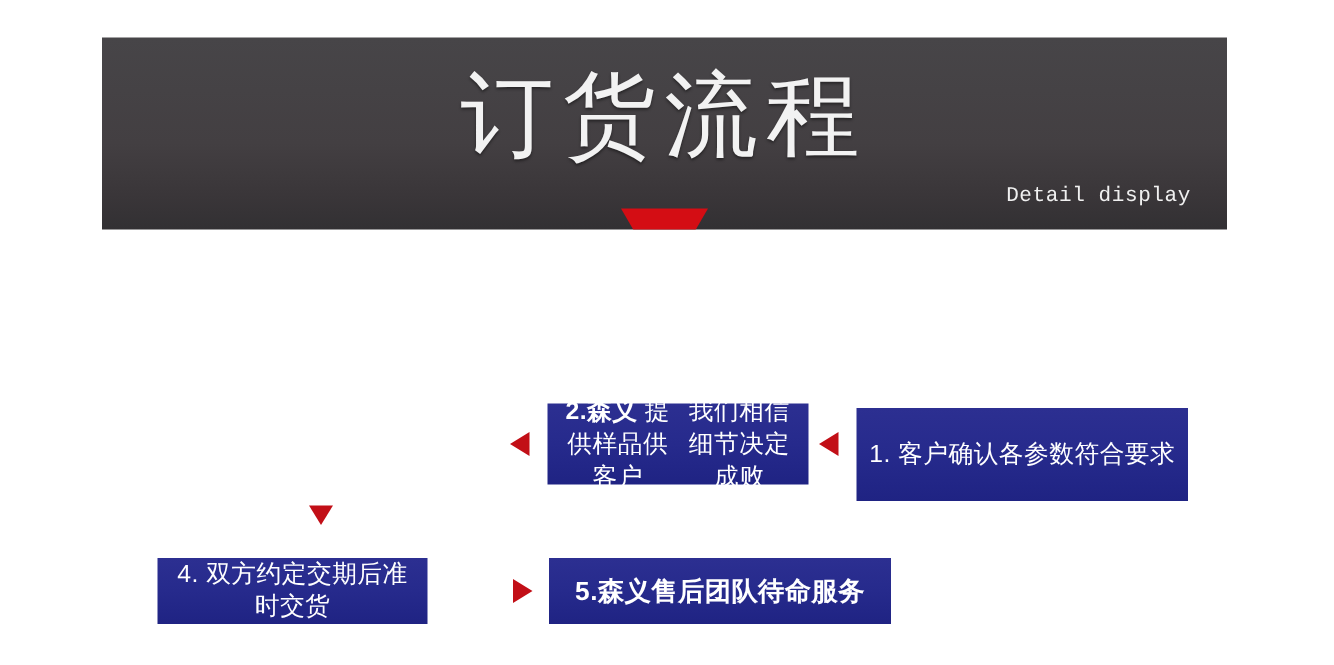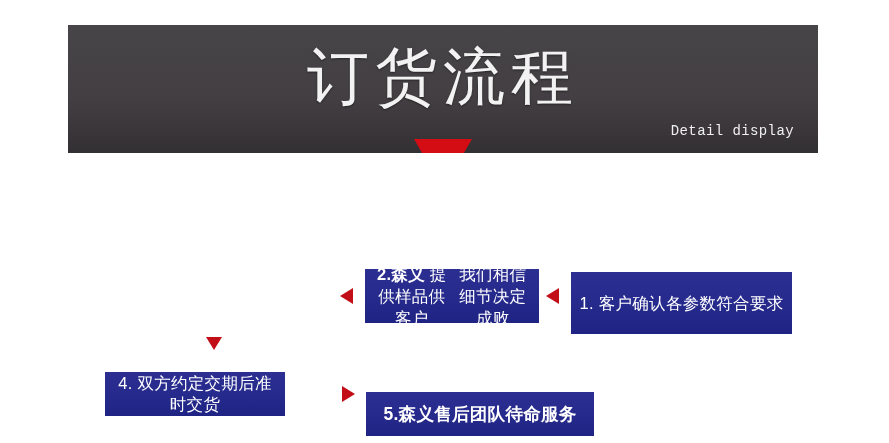--- a/index.html
+++ b/index.html
@@ -98,21 +98,21 @@
   }
   .flow-box.two-line {
     flex-direction: row;
     line-height: 22px;
   }
 
   #box3 { left: 105px; top: 272px; width: 228px; height: 48px; }
   #box2 { left: 365px; top: 269px; width: 174px; height: 54px; }
   #box1 { left: 571px; top: 272px; width: 221px; height: 62px; }
   #box4 { left: 105px; top: 372px; width: 180px; height: 44px; }
-  #box5 { left: 366px; top: 372px; width: 228px; height: 44px; margin-top: 20px; }
+  #box5 { left: 366px; top: 372px; width: 228px; height: 44px; }
 
   #box5 .t, #box2 .l1 { font-weight: bold; }
   #box5 .t { font-size: 17.5px; }
 
   
   .arrow {
     position: absolute;
     width: 0;
     height: 0;
   }

